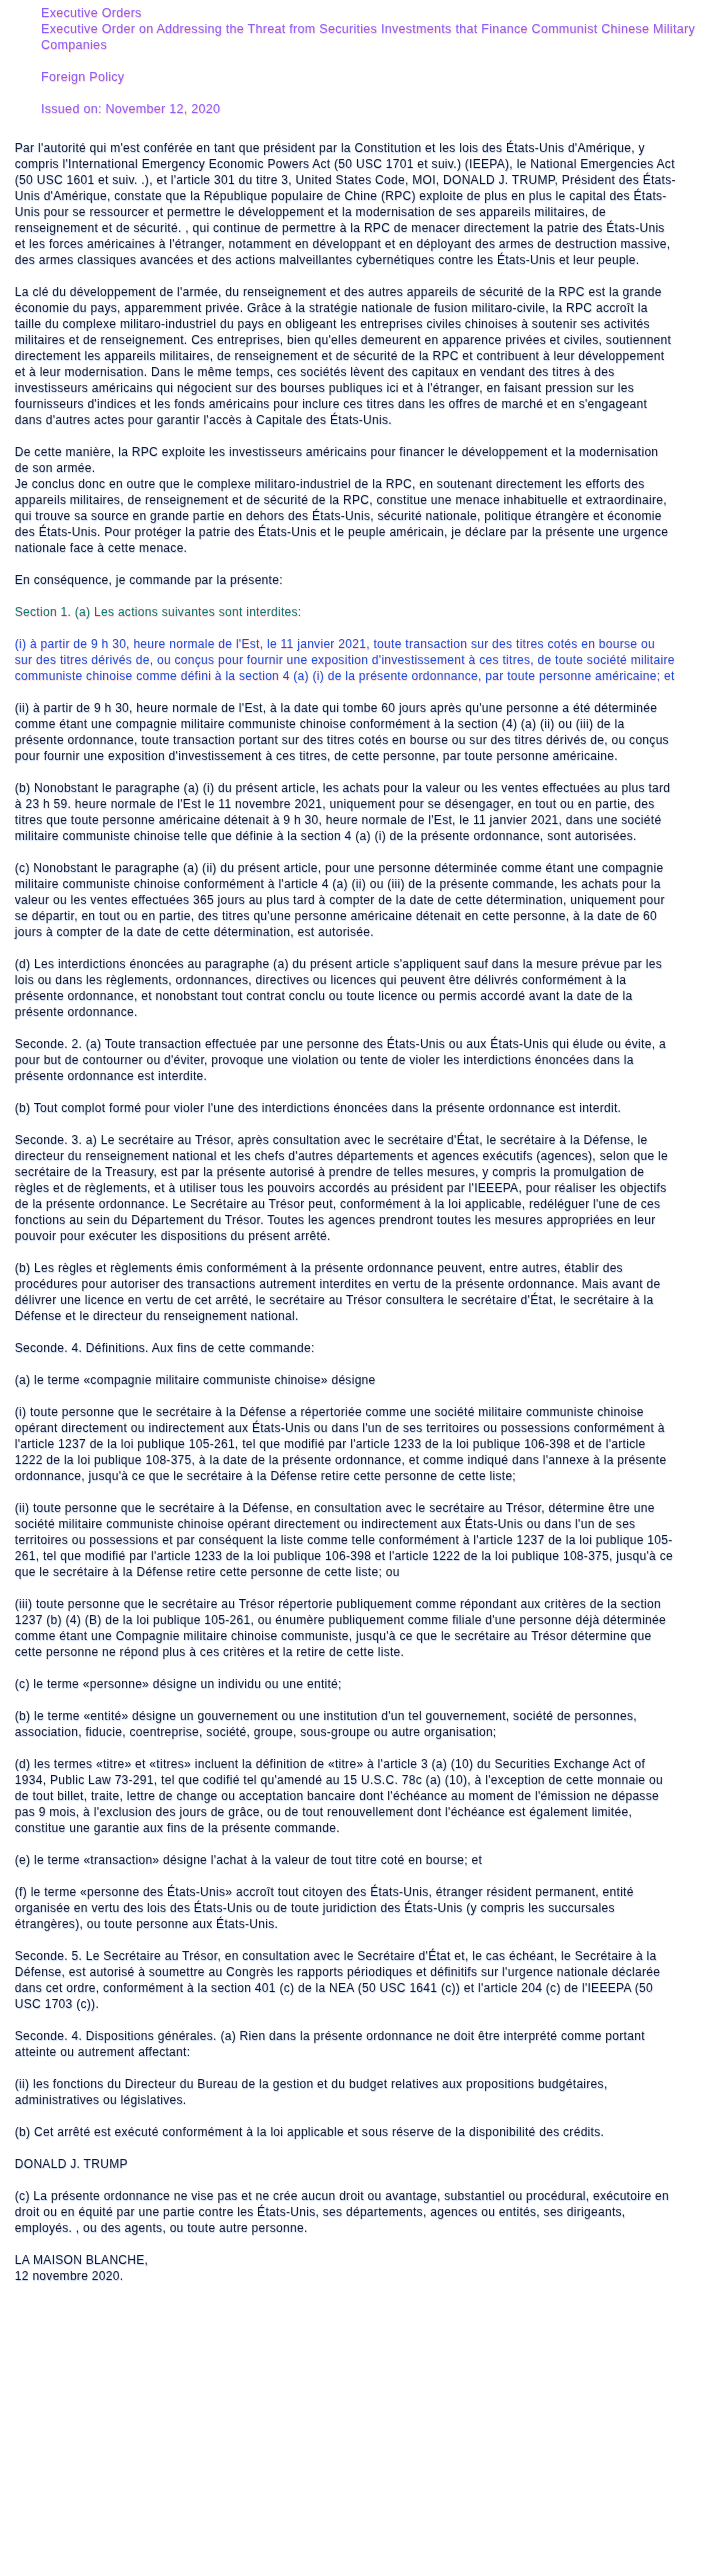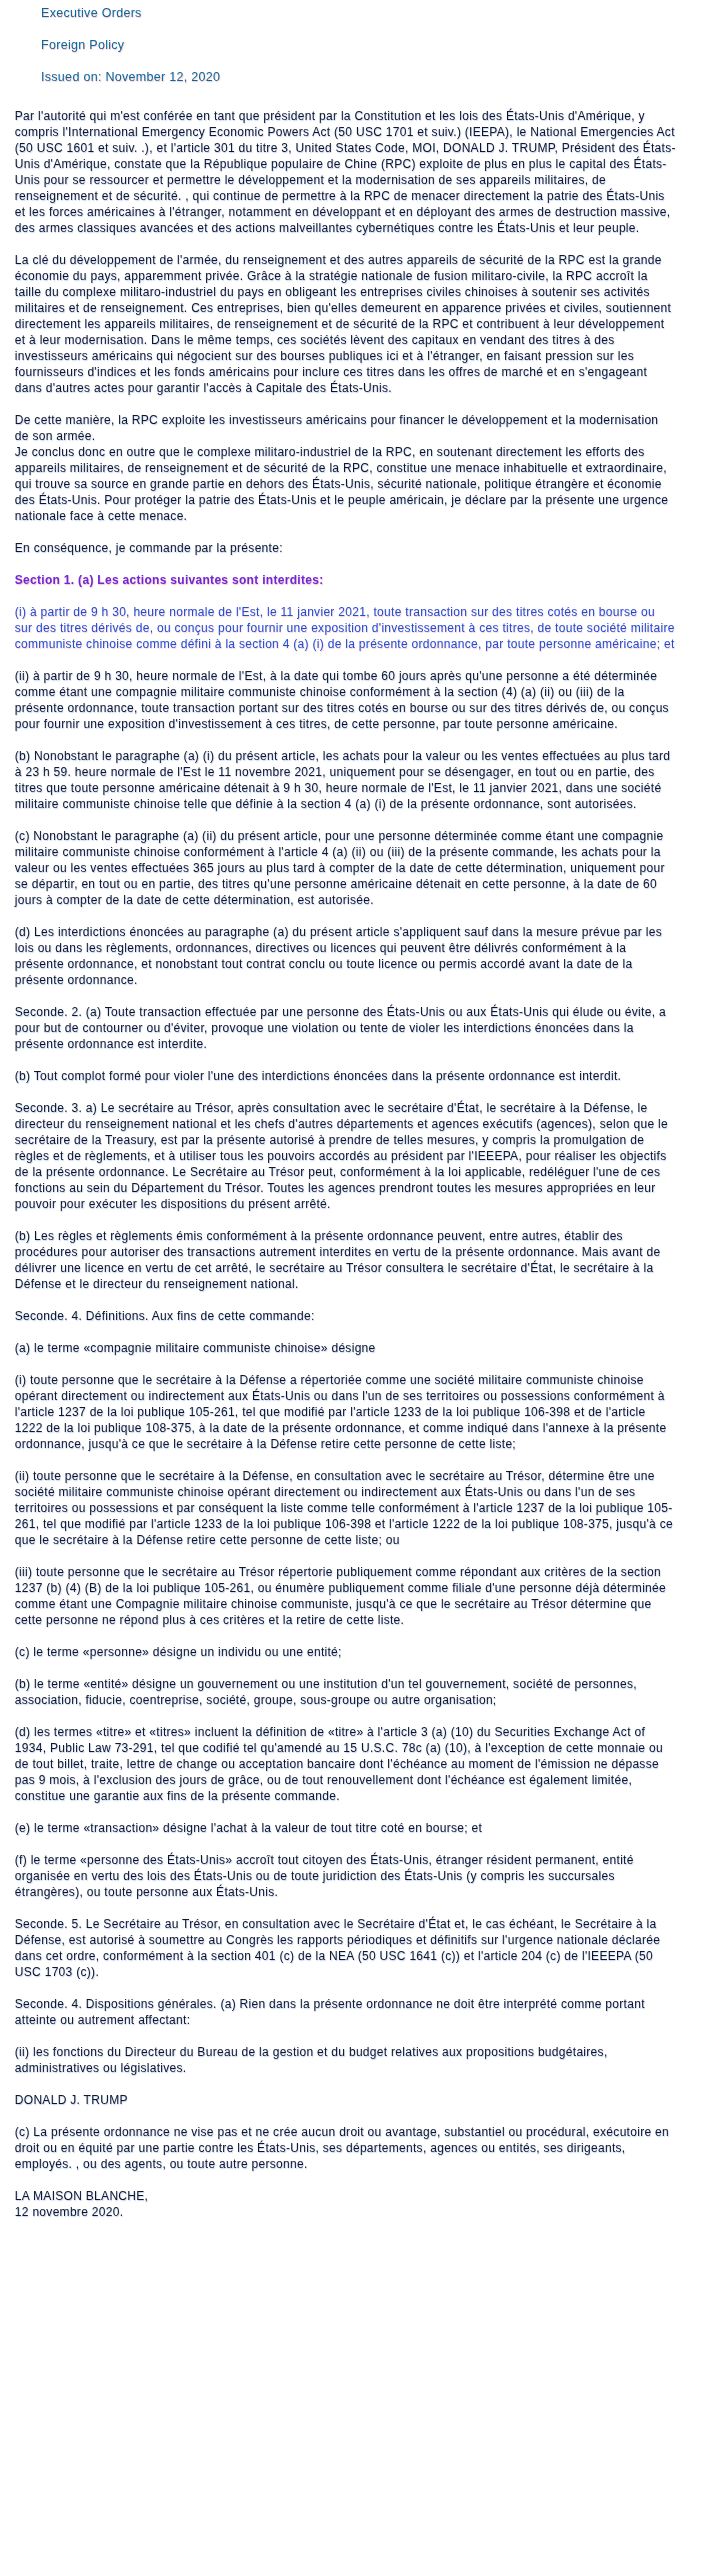--- a/index.html
+++ b/index.html
@@ -20,44 +20,45 @@
     font-size: 12px;
     line-height: 16px;
     letter-spacing: 0.3px;
     max-width: 661px;
     white-space: pre-wrap;
   }
   p.gap { margin-top: 16px; }
   .doc-body p.block:first-child { margin-top: 23px; }
 
   p.title {
-    color: #0369a1;
+    color: #8b5cf6;
     font-size: 12.5px;
     text-shadow: 0.6px 1.1px 1.1px rgba(246, 80, 80, 0.35);
   }
   p.body {
     color: #0f172a;
     text-shadow: 0.6px 1.1px 1.1px rgba(90, 130, 220, 0.40);
   }
   p.section-heading {
-    color: #6d28d9;
-    font-weight: bold;
+    color: #0f766e;
+    font-weight: normal;
     text-shadow: 0.6px 1.1px 1.1px rgba(240, 100, 120, 0.40);
   }
   p.red-body {
     color: #1d4ed8;
     text-shadow: 0.6px 1.1px 1.1px rgba(245, 140, 150, 0.45);
   }
 </style>
 </head>
 <body>
 
 <div class="page">
   <header class="doc-header">
       <p class="block title">Executive Orders</p>
+      <p class="block title">Executive Order on Addressing the Threat from Securities Investments that Finance Communist Chinese Military Companies</p>
       <p class="block title gap">Foreign Policy</p>
       <p class="block title gap">Issued on: November 12, 2020</p>
     </header>
   <main class="doc-body">
       <p class="block body gap">Par l'autorité qui m'est conférée en tant que président par la Constitution et les lois des États-Unis d'Amérique, y compris l'International Emergency Economic Powers Act (50 USC 1701 et suiv.) (IEEPA), le National Emergencies Act (50 USC 1601 et suiv. .), et l'article 301 du titre 3, United States Code, MOI, DONALD J. TRUMP, Président des États-Unis d'Amérique, constate que la République populaire de Chine (RPC) exploite de plus en plus le capital des États-Unis pour se ressourcer et permettre le développement et la modernisation de ses appareils militaires, de renseignement et de sécurité. , qui continue de permettre à la RPC de menacer directement la patrie des États-Unis et les forces américaines à l'étranger, notamment en développant et en déployant des armes de destruction massive, des armes classiques avancées et des actions malveillantes cybernétiques contre les États-Unis et leur peuple.</p>
       <p class="block body gap">La clé du développement de l'armée, du renseignement et des autres appareils de sécurité de la RPC est la grande économie du pays, apparemment privée. Grâce à la stratégie nationale de fusion militaro-civile, la RPC accroît la taille du complexe militaro-industriel du pays en obligeant les entreprises civiles chinoises à soutenir ses activités militaires et de renseignement. Ces entreprises, bien qu'elles demeurent en apparence privées et civiles, soutiennent directement les appareils militaires, de renseignement et de sécurité de la RPC et contribuent à leur développement et à leur modernisation. Dans le même temps, ces sociétés lèvent des capitaux en vendant des titres à des investisseurs américains qui négocient sur des bourses publiques ici et à l'étranger, en faisant pression sur les fournisseurs d'indices et les fonds américains pour inclure ces titres dans les offres de marché et en s'engageant dans d'autres actes pour garantir l'accès à Capitale des États-Unis.</p>
       <p class="block body gap">De cette manière, la RPC exploite les investisseurs américains pour financer le développement et la modernisation de son armée.</p>
       <p class="block body">Je conclus donc en outre que le complexe militaro-industriel de la RPC, en soutenant directement les efforts des appareils militaires, de renseignement et de sécurité de la RPC, constitue une menace inhabituelle et extraordinaire, qui trouve sa source en grande partie en dehors des États-Unis, sécurité nationale, politique étrangère et économie des États-Unis. Pour protéger la patrie des États-Unis et le peuple américain, je déclare par la présente une urgence nationale face à cette menace.</p>
       <p class="block body gap">En conséquence, je commande par la présente:</p>
       <p class="block section-heading gap">Section 1. (a) Les actions suivantes sont interdites:</p>
@@ -76,19 +77,20 @@
       <p class="block body gap">(ii) toute personne que le secrétaire à la Défense, en consultation avec le secrétaire au Trésor, détermine être une société militaire communiste chinoise opérant directement ou indirectement aux États-Unis ou dans l'un de ses territoires ou possessions et par conséquent la liste comme telle conformément à l'article 1237 de la loi publique 105-261, tel que modifié par l'article 1233 de la loi publique 106-398 et l'article 1222 de la loi publique 108-375, jusqu'à ce que le secrétaire à la Défense retire cette personne de cette liste; ou</p>
       <p class="block body gap">(iii) toute personne que le secrétaire au Trésor répertorie publiquement comme répondant aux critères de la section 1237 (b) (4) (B) de la loi publique 105-261, ou énumère publiquement comme filiale d'une personne déjà déterminée comme étant une Compagnie militaire chinoise communiste, jusqu'à ce que le secrétaire au Trésor détermine que cette personne ne répond plus à ces critères et la retire de cette liste.</p>
       <p class="block body gap">(c) le terme «personne» désigne un individu ou une entité;</p>
       <p class="block body gap">(b) le terme «entité» désigne un gouvernement ou une institution d'un tel gouvernement, société de personnes, association, fiducie, coentreprise, société, groupe, sous-groupe ou autre organisation;</p>
       <p class="block body gap">(d) les termes «titre» et «titres» incluent la définition de «titre» à l'article 3 (a) (10) du Securities Exchange Act of 1934, Public Law 73-291, tel que codifié tel qu'amendé au 15 U.S.C. 78c (a) (10), à l'exception de cette monnaie ou de tout billet, traite, lettre de change ou acceptation bancaire dont l'échéance au moment de l'émission ne dépasse pas 9 mois, à l'exclusion des jours de grâce, ou de tout renouvellement dont l'échéance est également limitée, constitue une garantie aux fins de la présente commande.</p>
       <p class="block body gap">(e) le terme «transaction» désigne l'achat à la valeur de tout titre coté en bourse; et</p>
       <p class="block body gap">(f) le terme «personne des États-Unis» accroît tout citoyen des États-Unis, étranger résident permanent, entité organisée en vertu des lois des États-Unis ou de toute juridiction des États-Unis (y compris les succursales étrangères), ou toute personne aux États-Unis.</p>
       <p class="block body gap">Seconde. 5. Le Secrétaire au Trésor, en consultation avec le Secrétaire d'État et, le cas échéant, le Secrétaire à la Défense, est autorisé à soumettre au Congrès les rapports périodiques et définitifs sur l'urgence nationale déclarée dans cet ordre, conformément à la section 401 (c) de la NEA (50 USC 1641 (c)) et l'article 204 (c) de l'IEEEPA (50 USC 1703 (c)).</p>
       <p class="block body gap">Seconde. 4. Dispositions générales. (a) Rien dans la présente ordonnance ne doit être interprété comme portant atteinte ou autrement affectant:</p>
       <p class="block body gap">(ii) les fonctions du Directeur du Bureau de la gestion et du budget relatives aux propositions budgétaires, administratives ou législatives.</p>
+      <p class="block body gap">(b) Cet arrêté est exécuté conformément à la loi applicable et sous réserve de la disponibilité des crédits.</p>
       <p class="block body gap">DONALD J. TRUMP</p>
       <p class="block body gap">(c) La présente ordonnance ne vise pas et ne crée aucun droit ou avantage, substantiel ou procédural, exécutoire en droit ou en équité par une partie contre les États-Unis, ses départements, agences ou entités, ses dirigeants, employés. , ou des agents, ou toute autre personne.</p>
       <p class="block body gap">LA MAISON BLANCHE,</p>
       <p class="block body">12 novembre 2020.</p>
     </main>
 </div>
 
 
 </body></html>

